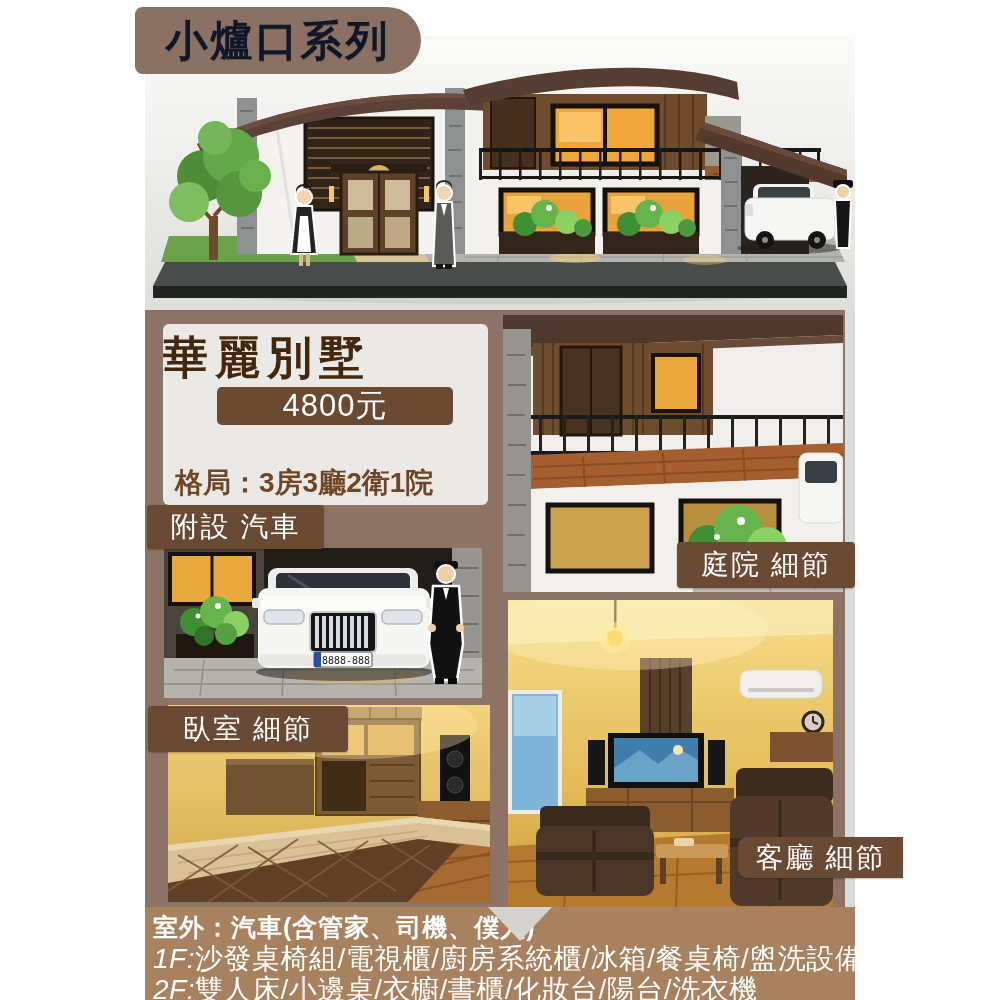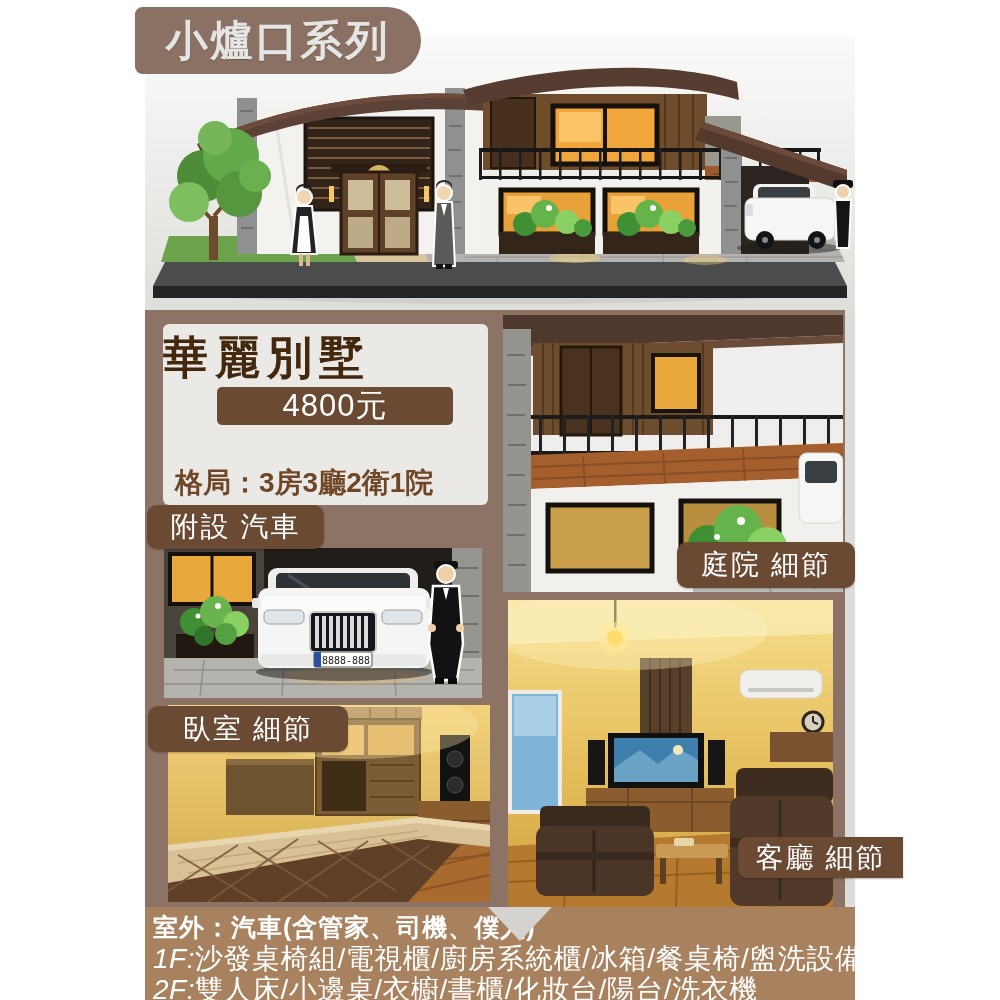--- a/index.html
+++ b/index.html
@@ -9,21 +9,21 @@
     font-family:"Liberation Sans","DejaVu Sans",sans-serif;
   }
   .abs{position:absolute;}
   
   #series-badge{
     left:135px;top:7px;width:286px;height:67px;
     background:#8a7163;border-radius:8px 36px 36px 8px;
     display:flex;align-items:center;justify-content:center;z-index:5;
   }
   #series-badge .lbl{
-    color:#e5e5e5;font-size:42px;font-weight:bold;letter-spacing:3px;
+    color:#0f172a;font-size:42px;font-weight:bold;letter-spacing:3px;
     text-shadow:0 1px 0 #6e5840;
   }
   
   #main-photo{left:145px;top:36px;width:710px;height:274px;overflow:hidden;background:#eceded;}
   
   #content-band{left:145px;top:310px;width:710px;height:597px;background:#8d7365;}
   #right-gray-strip{left:845px;top:310px;width:10px;height:597px;background:#dcdcda;}
   
   #title-panel{left:163px;top:324px;width:325px;height:181px;background:#eae9e6;border-radius:6px;z-index:2;}
   #product-title{
@@ -38,21 +38,21 @@
   }
   #price-pill .lbl{color:#ffffff;font-size:31px;letter-spacing:1px;}
   .spec-line{
     position:absolute;left:12px;width:310px;
     font-size:28px;font-weight:bold;color:#6f4626;letter-spacing:0px;white-space:nowrap;
   }
   #spec-size{top:104px;}
   #spec-layout{top:140px;}
   
   .tag{
-    background:#6b4a33;border-radius:10px;z-index:4;
+    background:#6b4a33;border-radius:4px;z-index:4;
     display:flex;align-items:center;justify-content:center;
     color:#ffffff;font-size:28px;letter-spacing:2px;
     box-shadow:0 1px 2px rgba(0,0,0,.25);
   }
   #tag-included-car{left:147px;top:505px;width:177px;height:44px;}
   #tag-courtyard{left:677px;top:542px;width:178px;height:46px;}
   #tag-bedroom{left:148px;top:706px;width:200px;height:46px;}
   #tag-living{left:690px;top:837px;width:165px;height:41px;border-radius:9px 0 0 9px;margin-left:48px;}
   
   .photo{overflow:hidden;z-index:1;}

